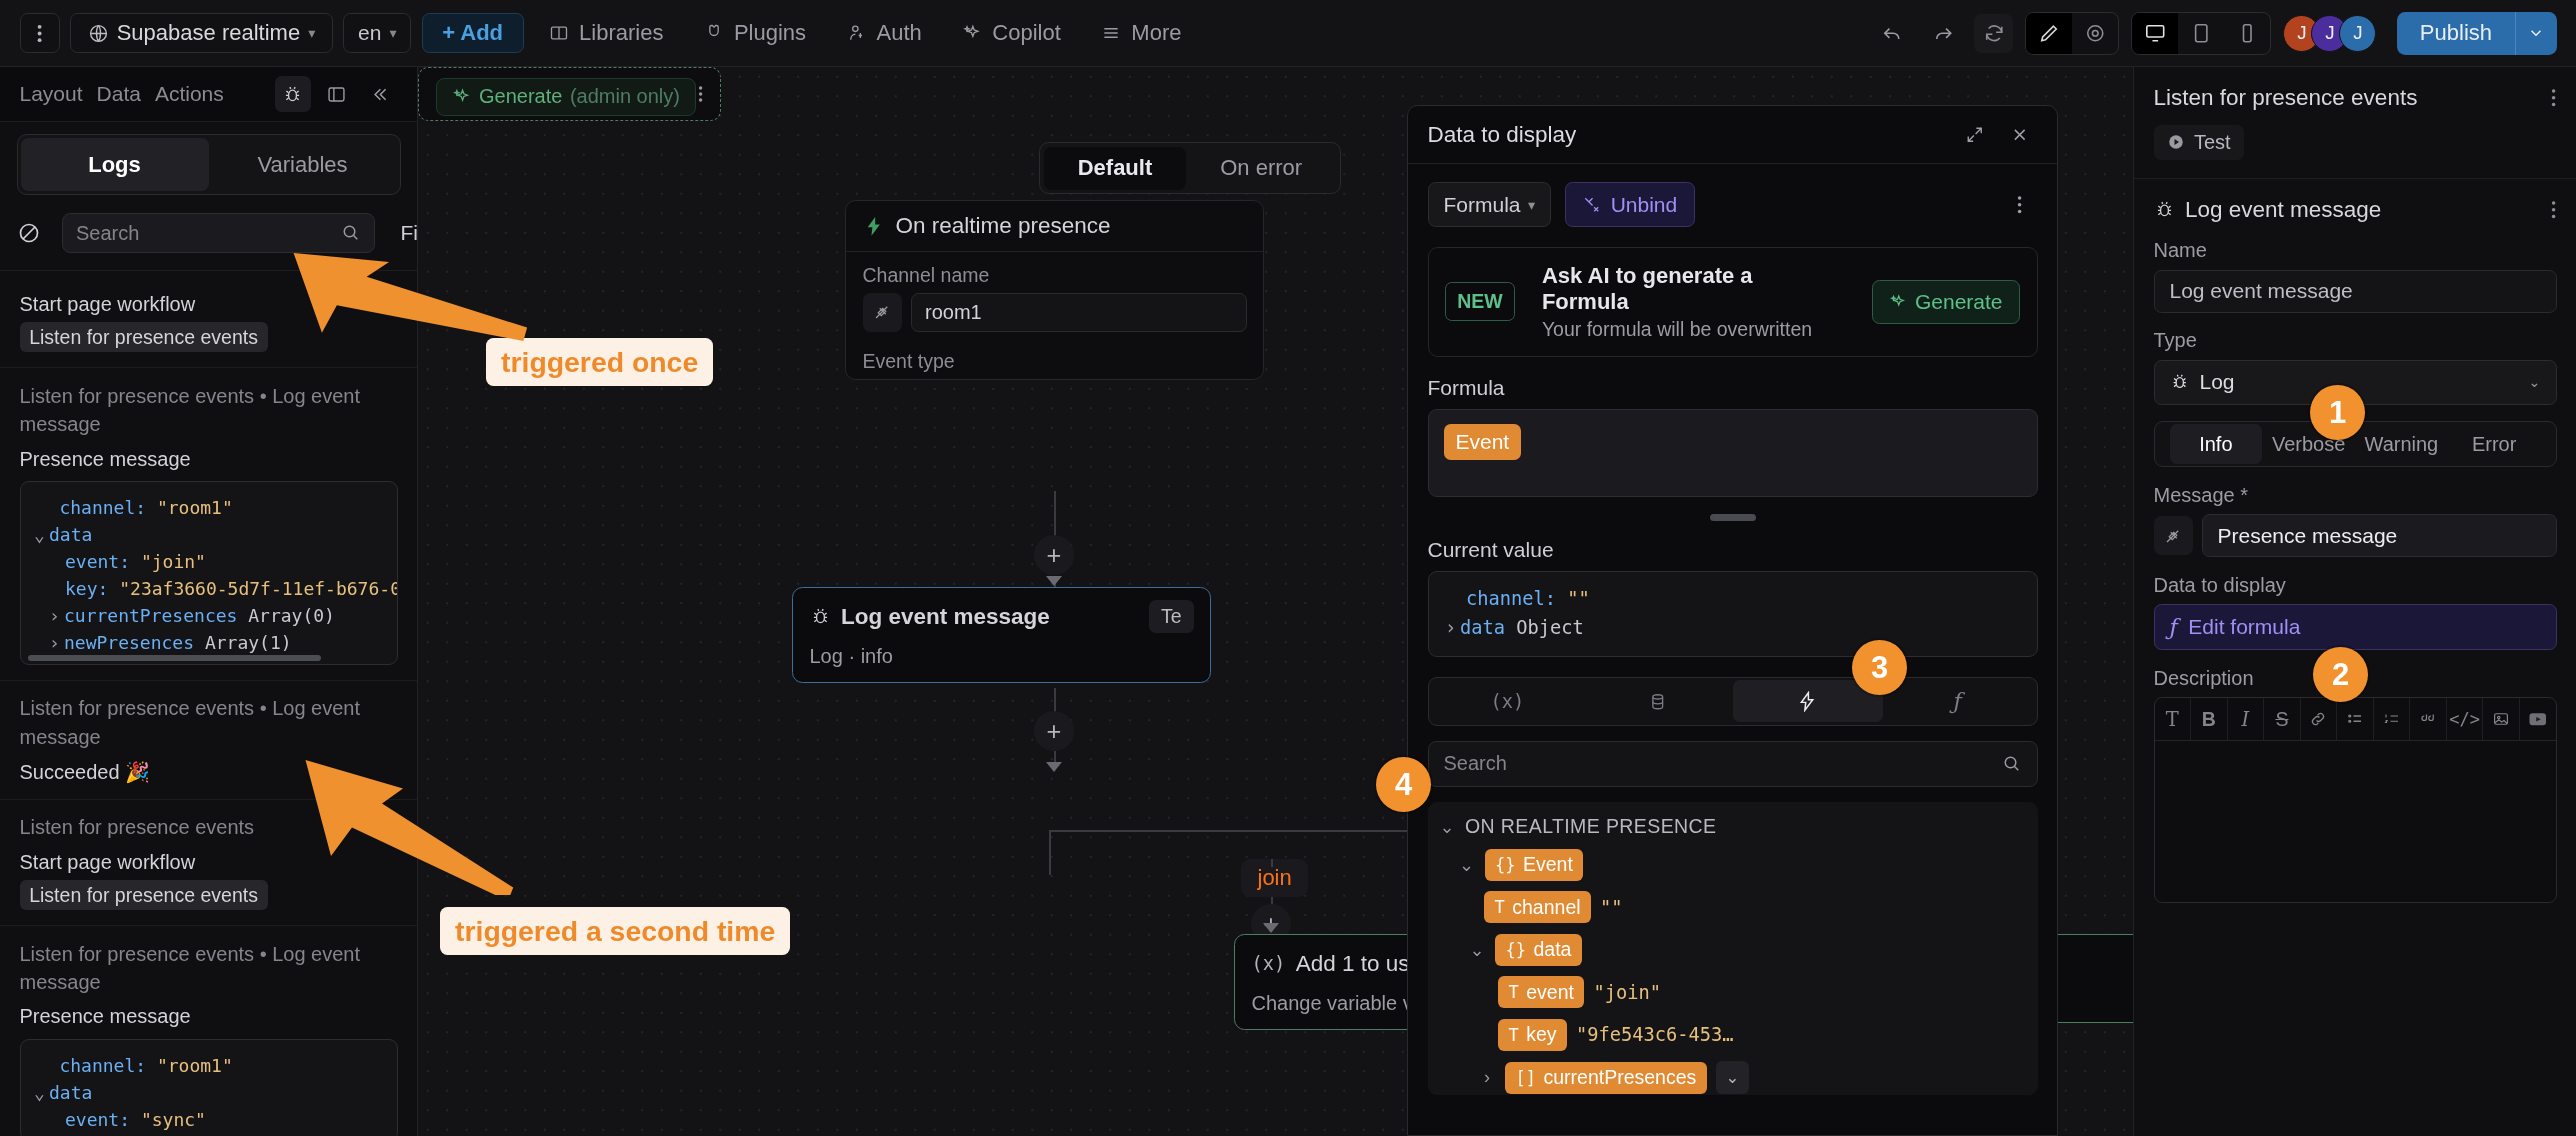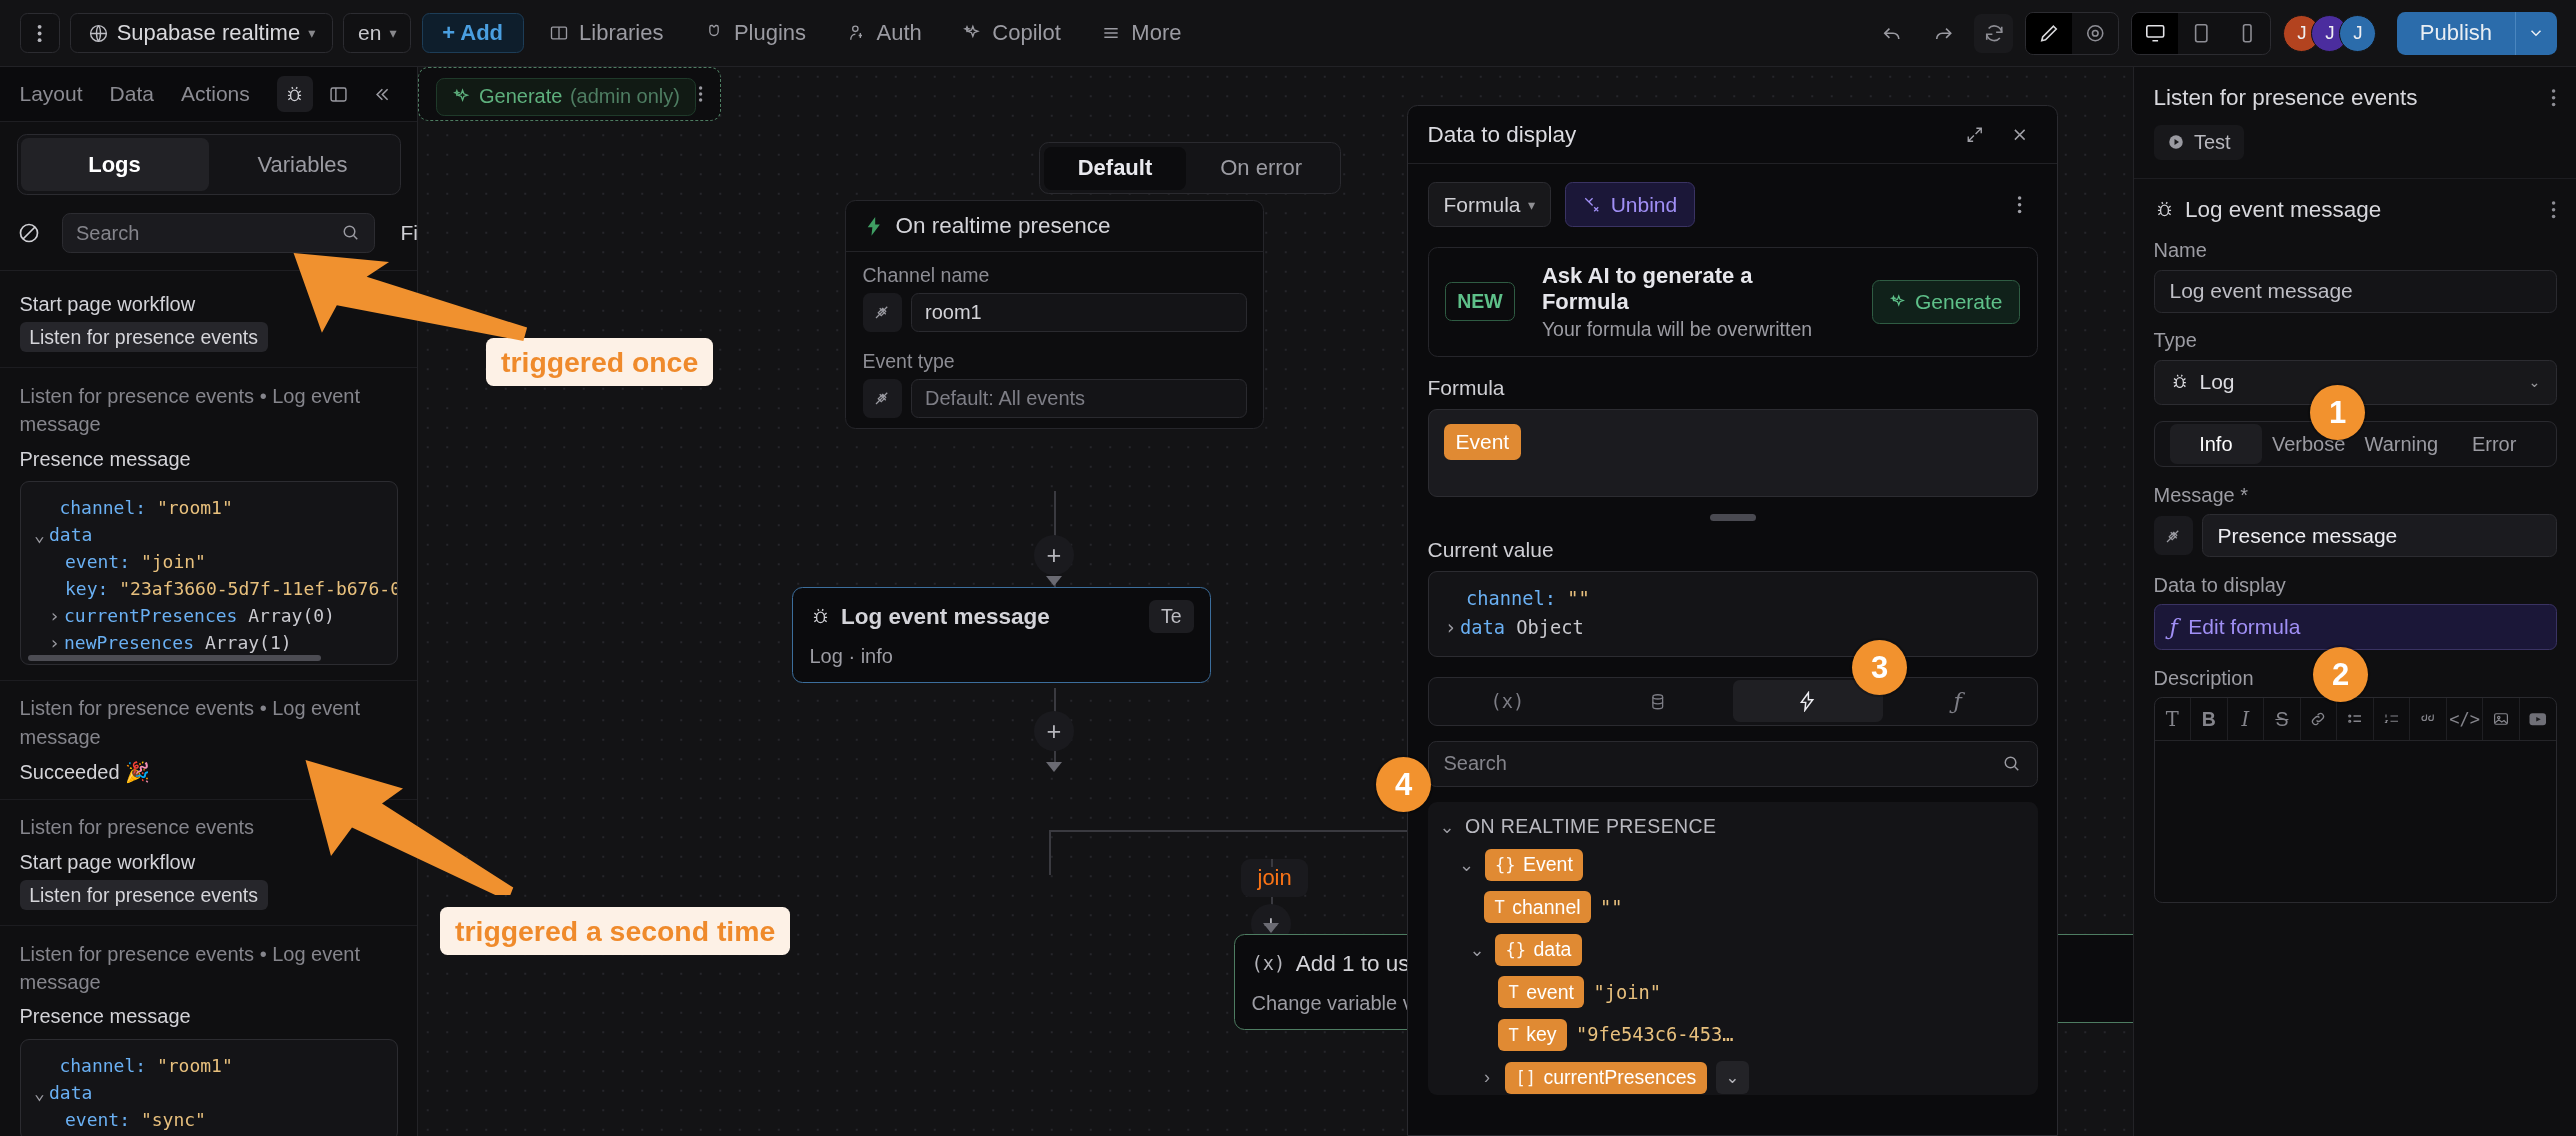--- a/index.html
+++ b/index.html
@@ -77,21 +77,21 @@
     color: #e9eef3; cursor: pointer;
   }
 
   
   .leftpanel {
     position: absolute; top: 67px; left: 0; width: 418px; height: 1069px;
     background: #0f0f11; border-right: 0.7px solid #232327;
     display: flex; flex-direction: column;
   }
   .lp-head {
-    height: 55px; display: flex; align-items: center; gap: 27px;
+    height: 55px; display: flex; align-items: center; gap: 14px;
     padding: 0 19.5px; border-bottom: 0.7px solid #1e1e22; background:#0b0b0d;text-align:center;
   }
   .lp-head .ttab { font-size: 21px; color: #8b8b92; cursor: pointer; }
   .lp-head .r-icons { margin-left: auto; display: flex; align-items: center; gap: 7.5px; }
   .lp-ic {
     width: 36px; height: 36px; border-radius: 6.7px; display: flex;
     align-items: center; justify-content: center; color: #9a9aa1; cursor: pointer;
   }
   .lp-ic.act { background: #1d1d21; }
 
@@ -681,29 +681,20 @@
       <div class="fld-row">
         <div class="plug">
           <svg width="18" height="18" viewBox="0 0 24 24" fill="none" stroke="#9a9aa1" stroke-width="1.6">
               <path d="M9 7l8 8M7 13l4 4 6-6-4-4z"></path>
               <path d="M4 20L19 5"></path>
             </svg>
         </div>
         <div class="fld-in">room1</div>
       </div>
       <div class="fld-label">Event type</div>
-      <div class="fld-row">
-        <div class="plug">
-          <svg width="18" height="18" viewBox="0 0 24 24" fill="none" stroke="#9a9aa1" stroke-width="1.6">
-              <path d="M9 7l8 8M7 13l4 4 6-6-4-4z"></path>
-              <path d="M4 20L19 5"></path>
-            </svg>
-        </div>
-        <div class="fld-in ph">Default: All events</div>
-      </div>
     </div>
 
     <div class="conn" style="top:424px; left:636px; width:1.5px; height:45px;"></div>
     <div class="plusnode" style="top:468px; left:616px;">+</div>
     <div class="conn" style="top:509px; left:636px; width:1.5px; height:11.2px;"></div>
     <div class="arrowhead" style="top:509px; left:628px;"></div>
 
     <div class="node node-log">
       <div class="node-head">
         <span>

